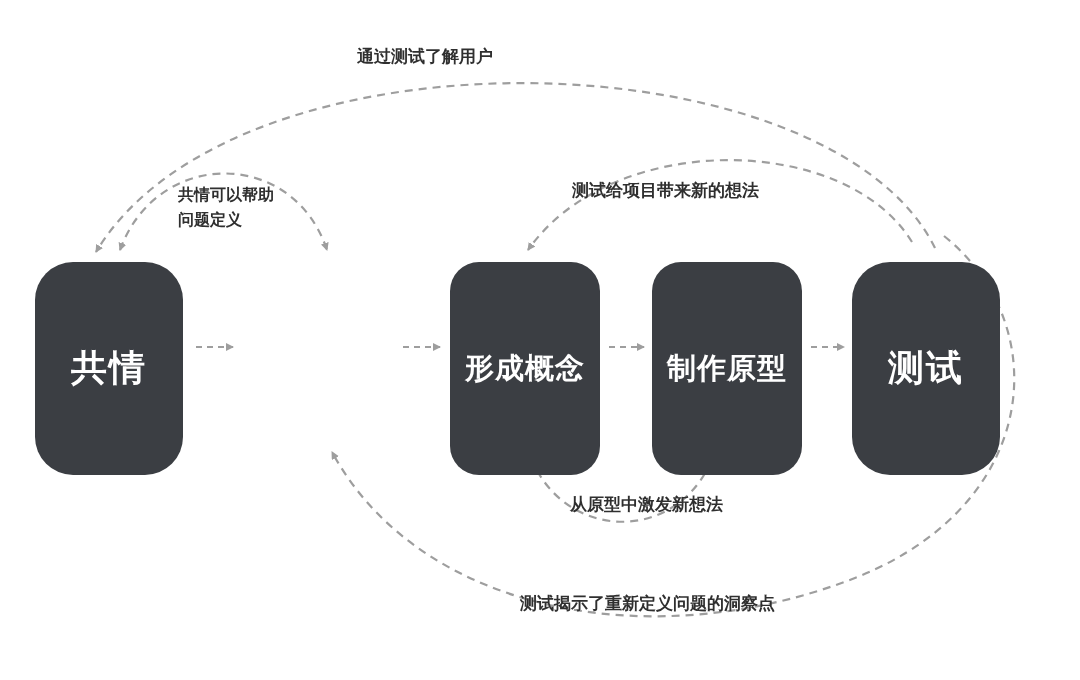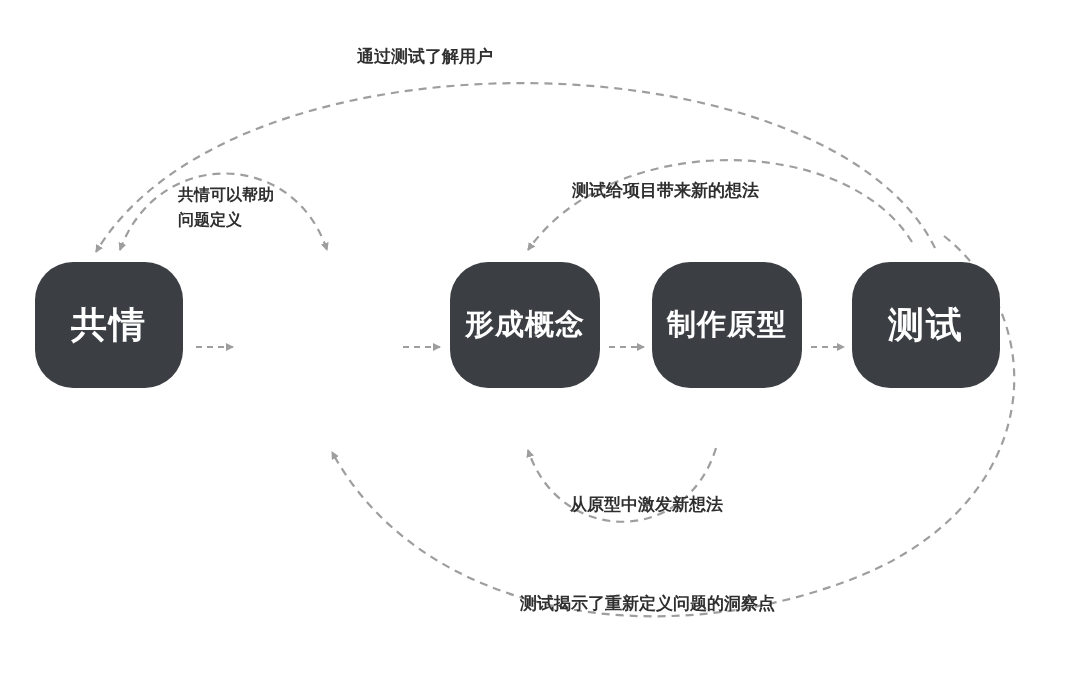--- a/index.html
+++ b/index.html
@@ -22,31 +22,31 @@
   svg.arrows path.arc, svg.arrows line.step{
     fill:none;
     stroke:var(--arrow-color);
     stroke-width:2.2;
   }
   svg.arrows path.arc{stroke-dasharray:8 6;}
   svg.arrows line.step{stroke-dasharray:6 5;}
   .stage{
     position:absolute;
     top:262px;
-    height:126px;
+    height:213px;
     background:var(--box-color);
     border-radius:38px;
     color:var(--box-text);
     display:flex;align-items:center;justify-content:center;
     font-weight:bold;
     letter-spacing:2px;
     font-family:Liberation Serif, serif;
   }
   .stage.big{font-size:36px;}
-  .stage.small{font-size:29px;letter-spacing:1px;}
+  .stage.small{font-size:29px;letter-spacing:1px;border-radius:29px;}
   .s1{left:35px;width:148px;}
   .s2{left:243px;width:148px;}
   .s3{left:450px;width:150px;}
   .s4{left:652px;width:150px;}
   .s5{left:852px;width:148px;}
   .arc-label{
     position:absolute;
     color:var(--label-text);
     font-size:17px;
     font-weight:bold;

